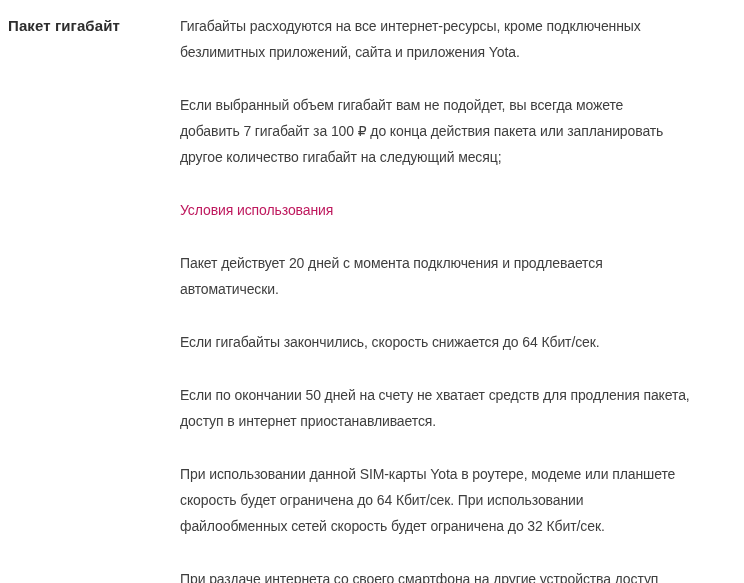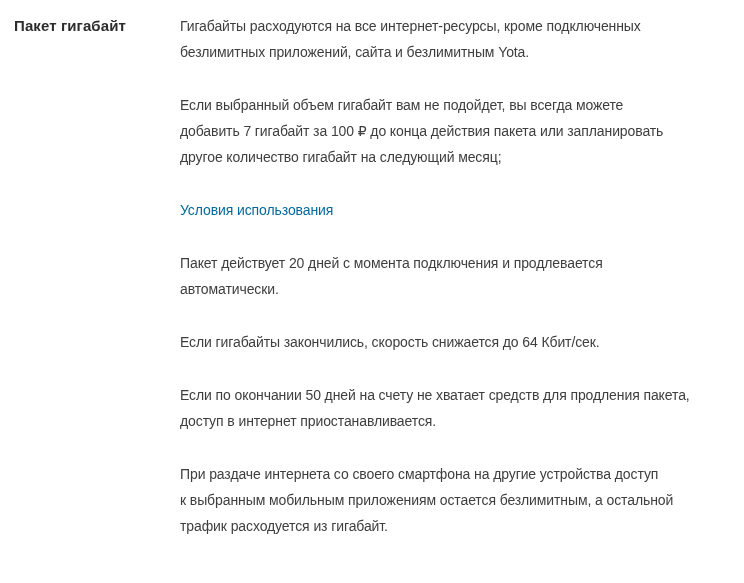--- a/index.html
+++ b/index.html
@@ -15,21 +15,21 @@
     font-family: "Liberation Sans", "DejaVu Sans", sans-serif;
   }
   .section-row {
     display: flex;
     align-items: flex-start;
     padding-top: 13px;
   }
   .label-col {
     width: 180px;
     flex: 0 0 180px;
-    padding-left: 14px;
+    padding-left: 8px;
   }
   .section-title {
     margin: 0;
     font-size: 15px;
     line-height: 26px;
     font-weight: 700;
     color: #2d2d2d;
     letter-spacing: 0.1px;
   }
   .content-col {
@@ -38,39 +38,42 @@
   }
   .content-col p {
     margin: 0 0 27px 0;
     font-size: 14px;
     line-height: 26px;
     color: #3e3e3e;
     letter-spacing: -0.1px;
     white-space: pre-line;
   }
   .content-col p.muted {
-    color: #0369a1;
+    color: #be185d;
   }
 </style>
 </head>
 <body>
 
 <div class="section-row">
   <div class="label-col">
     <h3 class="section-title">Пакет гигабайт</h3>
   </div>
   <div class="content-col">
     <p>Гигабайты расходуются на все интернет-ресурсы, кроме подключенных
-безлимитных приложений, сайта и безлимитным Yota.</p>
+безлимитных приложений, сайта и приложения Yota.</p>
     <p>Если выбранный объем гигабайт вам не подойдет, вы всегда можете
 добавить 7 гигабайт за 100 ₽ до конца действия пакета или запланировать
 другое количество гигабайт на следующий месяц;</p>
     <p class="muted">Условия использования</p>
     <p>Пакет действует 20 дней с момента подключения и продлевается
 автоматически.</p>
     <p>Если гигабайты закончились, скорость снижается до 64 Кбит/сек.</p>
     <p>Если по окончании 50 дней на счету не хватает средств для продления пакета,
 доступ в интернет приостанавливается.</p>
+    <p>При использовании данной SIM-карты Yota в роутере, модеме или планшете
+скорость будет ограничена до 64 Кбит/сек. При использовании
+файлообменных сетей скорость будет ограничена до 32 Кбит/сек.</p>
     <p>При раздаче интернета со своего смартфона на другие устройства доступ
 к выбранным мобильным приложениям остается безлимитным, а остальной
 трафик расходуется из гигабайт.</p>
   </div>
 </div>
 
 </body></html>

